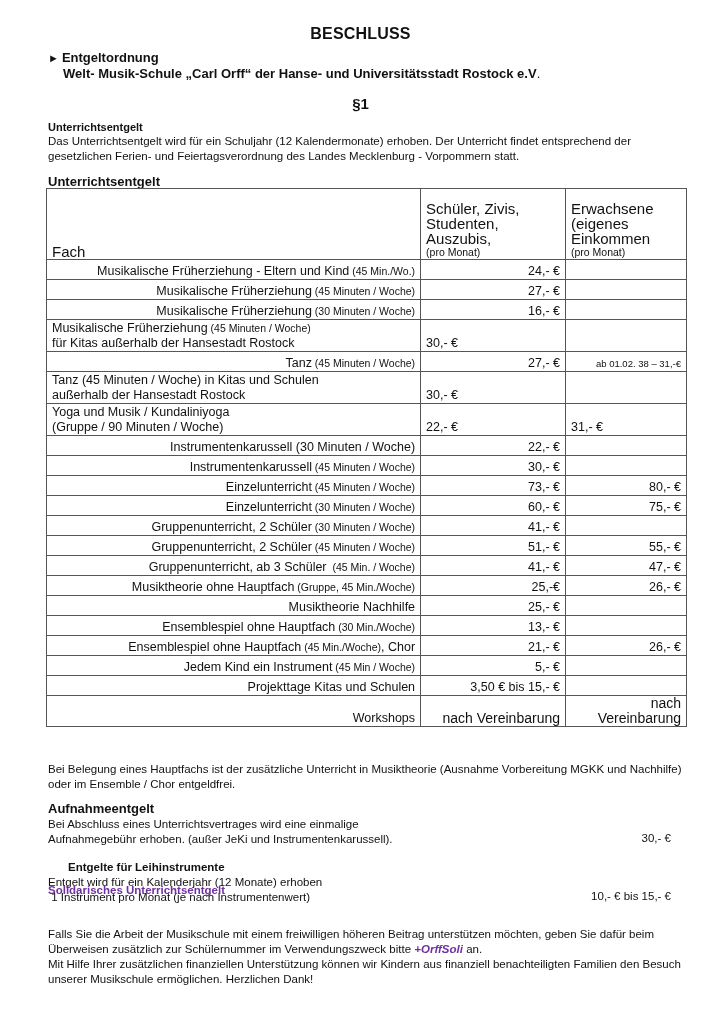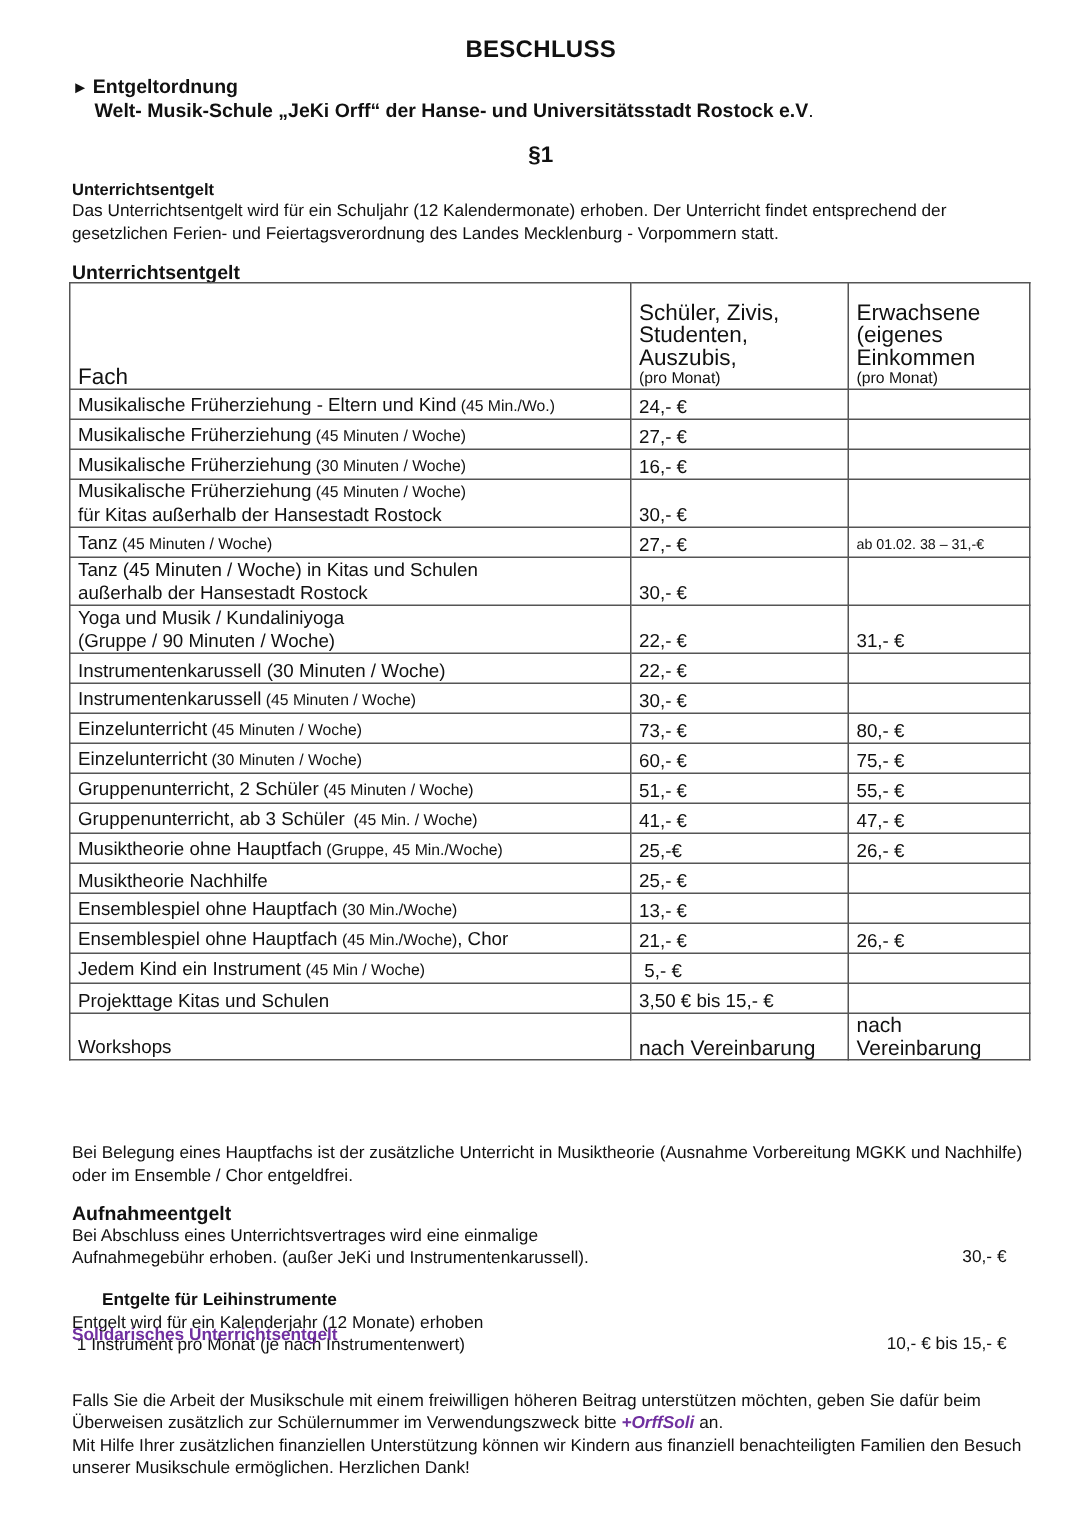--- a/index.html
+++ b/index.html
@@ -28,21 +28,21 @@
   table.fees td, table.fees th {
     border: 1px solid #555; padding: 0 5px; vertical-align: bottom;
     text-align: left; font-weight: normal; line-height: 15px;
   }
   table.fees col.c1 { width: 375px; }
   table.fees col.c2 { width: 145px; }
   table.fees col.c3 { width: 121px; }
   th.fach { vertical-align: middle; font-weight: bold; font-size: 15px; padding-left: 8px; }
   th.grp { font-weight: bold; font-size: 15px; line-height: 18px; padding-top: 2px; padding-left: 6px; }
   th.grp .sub { display: block; font-weight: normal; font-size: 10.5px; line-height: 13px; }
-  table.fees tr.r1 td { height: 19px; }
+  table.fees tr.r1 td { height: 19px; text-align: right; }
   table.fees tr.r2 td { height: 31px; }
   .small { font-size: 10.5px; }
   td.price { padding-left: 6px; }
   td.note { font-size: 9.5px; text-align: center; }
   td.vb { font-size: 14px; }
 
   .footnote { left: 48px; top: 762px; width: 640px; font-size: 11.5px; line-height: 15px; }
   .h-aufn { left: 48px; top: 801px; font-weight: bold; font-size: 13px; }
   .aufn-text { left: 48px; top: 817px; width: 560px; font-size: 11.5px; line-height: 15px; }
   .aufn-price { left: 600px; width: 71px; top: 832px; text-align: right; font-size: 11.5px; }
@@ -54,21 +54,21 @@
   .soli-code { color: #7030a0; font-weight: bold; font-style: italic; }
 </style>
 </head>
 <body>
 
 <div class="abs title">BESCHLUSS</div>
 
 <div class="abs entg">
   <span class="tri">►</span><span>Entgeltordnung</span>
 </div>
-<div class="abs school"><span>Welt- Musik-Schule „JeKi Orff“ der Hanse- und Universitätsstadt Rostock e.V</span><span class="dot">.</span></div>
+<div class="abs school"><span>Welt- Musik-Schule „Carl Orff“ der Hanse- und Universitätsstadt Rostock e.V</span><span class="dot">.</span></div>
 
 <div class="abs para">§1</div>
 
 <div class="abs h-small">Unterrichtsentgelt</div>
 <div class="abs intro">Das Unterrichtsentgelt wird für ein Schuljahr (12 Kalendermonate) erhoben. Der Unterricht findet entsprechend der gesetzlichen Ferien- und Feiertagsverordnung des Landes Mecklenburg - Vorpommern statt.</div>
 
 <div class="abs h-table">Unterrichtsentgelt</div>
 
 <table class="fees">
   <colgroup>
@@ -139,20 +139,25 @@
         <td><span>Einzelunterricht</span><span class="small" style="white-space: pre;"> (45 Minuten / Woche)</span></td>
         <td class="price" style="white-space: pre;">73,- €</td>
         <td class="price">80,- €</td>
       </tr>
       <tr class="r1">
         <td><span>Einzelunterricht</span><span class="small" style="white-space: pre;"> (30 Minuten / Woche)</span></td>
         <td class="price" style="white-space: pre;">60,- €</td>
         <td class="price">75,- €</td>
       </tr>
       <tr class="r1">
+        <td><span>Gruppenunterricht, 2 Schüler</span><span class="small" style="white-space: pre;"> (30 Minuten / Woche)</span></td>
+        <td class="price" style="white-space: pre;">41,- €</td>
+        <td class="price"></td>
+      </tr>
+      <tr class="r1">
         <td><span>Gruppenunterricht, 2 Schüler</span><span class="small" style="white-space: pre;"> (45 Minuten / Woche)</span></td>
         <td class="price" style="white-space: pre;">51,- €</td>
         <td class="price">55,- €</td>
       </tr>
       <tr class="r1">
         <td><span>Gruppenunterricht, ab 3 Schüler</span><span class="small" style="white-space: pre;">  (45 Min. / Woche)</span></td>
         <td class="price" style="white-space: pre;">41,- €</td>
         <td class="price">47,- €</td>
       </tr>
       <tr class="r1">

